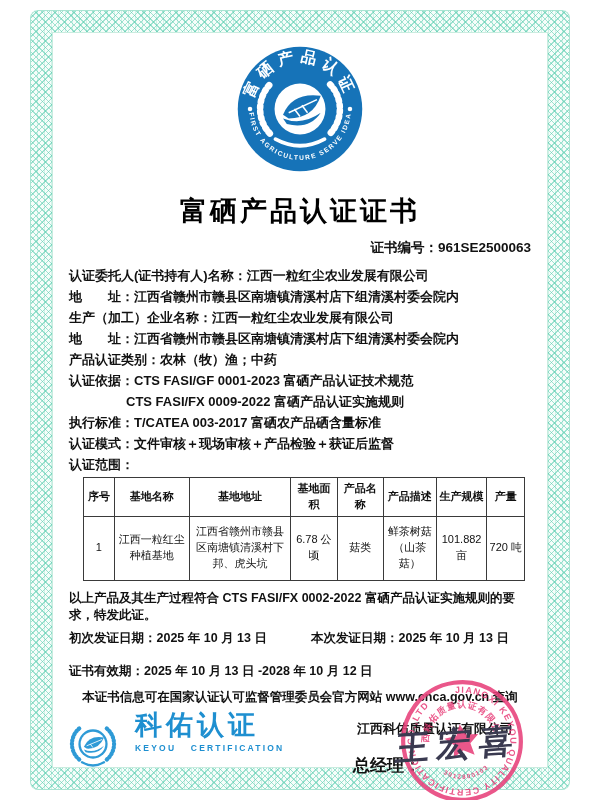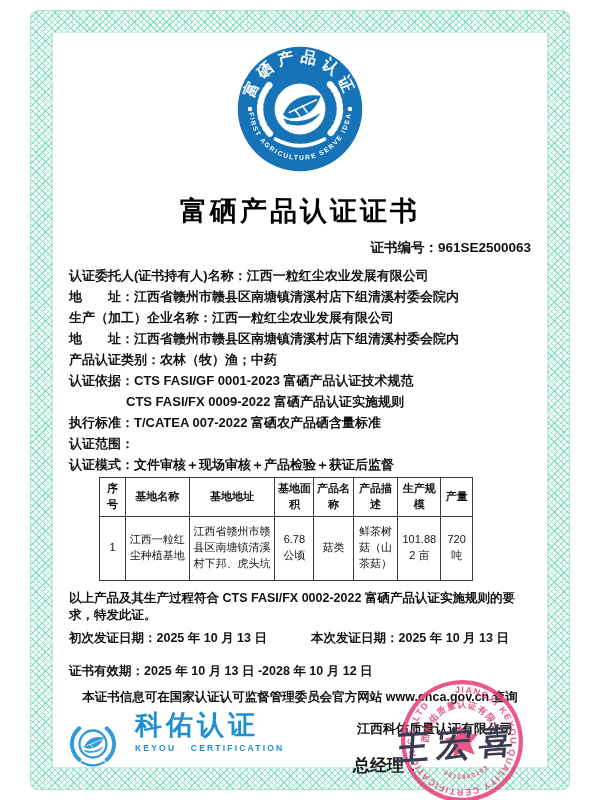--- a/index.html
+++ b/index.html
@@ -26,21 +26,21 @@
 
   .title { text-align:center; font-size:27px; font-weight:bold; letter-spacing:3px; margin-top:18px; color:#000; }
 
   .certno { text-align:right; padding-right:16px; margin-top:10px; font-size:13.5px; font-weight:bold; }
 
   .fields { margin-top:8px; padding:0 8px 0 16px; }
   .line { font-size:13px; font-weight:bold; line-height:21px; white-space:nowrap; }
   .line.indent { padding-left:57px; }
 
   table.scope {
-    margin:2px 24px 0 46px; width:374px;
+    margin:2px 24px 0 30px; width:442px;
     border-collapse:collapse; table-layout:fixed;
   }
   .scope th, .scope td {
     border:1px solid #3a3a3a; text-align:center; vertical-align:middle;
     font-size:11px; padding:3px 2px; line-height:1.45; word-break:break-all;
   }
   .scope th { font-weight:600; height:28px; }
   .scope td { height:64px; }
 
   .statement { margin:9px 12px 0 16px; font-size:12.5px; font-weight:bold; }
@@ -102,23 +102,23 @@
   <div class="certno"><span>证书编号：</span><span>961SE2500063</span></div>
 
   <div class="fields">
     <div class="line"><span>认证委托人(证书持有人)名称：</span><span>江西一粒红尘农业发展有限公司</span></div>
     <div class="line"><span>地　　址：</span><span>江西省赣州市赣县区南塘镇清溪村店下组清溪村委会院内</span></div>
     <div class="line"><span>生产（加工）企业名称：</span><span>江西一粒红尘农业发展有限公司</span></div>
     <div class="line"><span>地　　址：</span><span>江西省赣州市赣县区南塘镇清溪村店下组清溪村委会院内</span></div>
     <div class="line"><span>产品认证类别：</span><span>农林（牧）渔；中药</span></div>
     <div class="line"><span>认证依据：</span><span>CTS FASI/GF 0001-2023 富硒产品认证技术规范</span></div>
     <div class="line indent"><span>CTS FASI/FX 0009-2022 富硒产品认证实施规则</span></div>
-    <div class="line"><span>执行标准：</span><span>T/CATEA 007-2022 富硒农产品硒含量标准</span></div>
+    <div class="line"><span>执行标准：</span><span>T/CATEA 003-2017 富硒农产品硒含量标准</span></div>
+    <div class="line"><span>认证模式：</span><span>文件审核＋现场审核＋产品检验＋获证后监督</span></div>
     <div class="line"><span>认证范围：</span></div>
-    <div class="line"><span>认证模式：</span><span>文件审核＋现场审核＋产品检验＋获证后监督</span></div>
   </div>
 
   <table class="scope">
     <colgroup>
       <col style="width:7%">
         <col style="width:17%">
         <col style="width:23%">
         <col style="width:10.5%">
       <col style="width:10.5%">
         <col style="width:12%">

